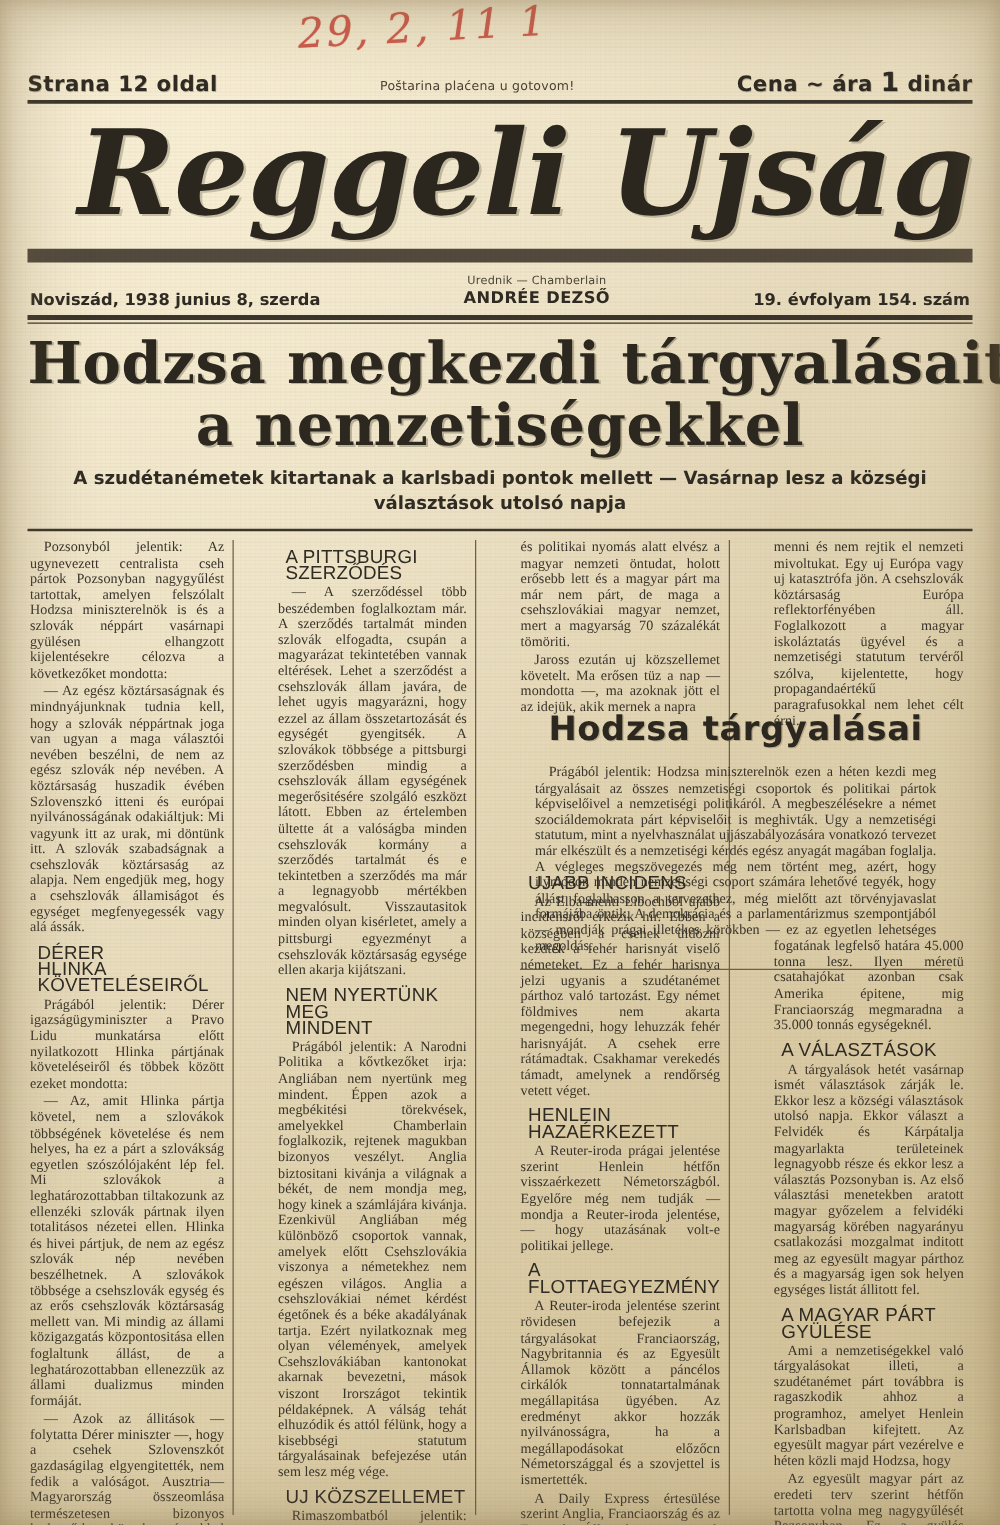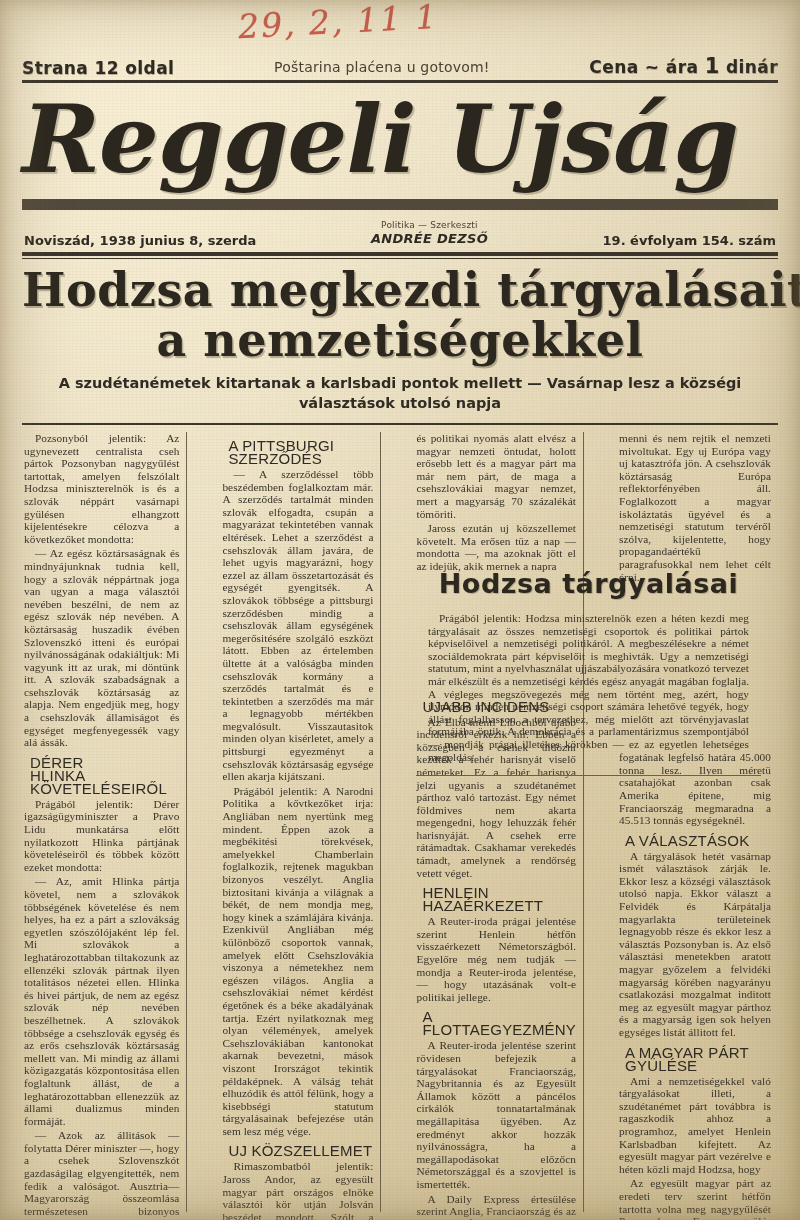--- a/index.html
+++ b/index.html
@@ -69,31 +69,31 @@
     font-family: "DejaVu Sans", sans-serif;
     font-weight: bold;
     font-size: 17px;
     letter-spacing: .4px;
     color: #2f2b24;
     text-shadow: .5px .5px 0 rgba(70,60,35,.35);
   }
   .tb-right .price-num { font-size: 21px; }
   .topbar .tb-center {
     font-family: "DejaVu Sans", sans-serif;
-    font-size: 14px;
+    font-size: 10px;
     letter-spacing: .2px;
     color: #4a4336;
     padding-bottom: 3px;
     margin-top: 32px;
   }
   .rule-under-top { height:3px; background:#3b352b; margin-top:2px; }
 
   
   .masthead {
-    text-align: left;
+    text-align: right;
     margin-top: -4px;
     height: 118px;
     position: relative;
   }
   .masthead .title {
     font-family: "DejaVu Serif", serif;
     font-weight: bold;
     font-style: italic;
     font-size: 94px;
     line-height: 120px;
@@ -122,21 +122,21 @@
     padding: 4px 2px 4px 2px;
   }
   .imprint .center { text-align: center; line-height: 1.25; }
   .imprint .center .small {
     font-weight: normal;
     font-size: 9px;
     letter-spacing: .2px;
     display: block;
     color: #4b4436;
   }
-  .imprint .center .editor { font-size: 13px; letter-spacing: .3px; font-style: italic; }
+  .imprint .center .editor { font-size: 13px; letter-spacing: .3px; }
   .rule-double { height: 4px; background: #3b352b; margin-bottom: 2px; }
   .rule-thin   { height: 1.5px; background: #3b352b; }
 
   
   .headline {
     text-align: center;
     margin-top: 6px;
   }
   .headline .hl-line {
     font-family: "DejaVu Serif", serif;
@@ -243,21 +243,21 @@
   <div class="rule-under-top"></div>
 
   <div class="masthead">
     <div class="title">Reggeli Ujság</div>
   </div>
   <div class="rule-block"></div>
 
   <div class="imprint">
     <div>Noviszád, 1938 junius 8, szerda</div>
     <div class="center">
-      <span class="small">Politika — Szerkeszti</span>
+      <span class="small">Urednik — Chamberlain</span>
       <span class="editor">ANDRÉE DEZSŐ</span>
     </div>
     <div>19. évfolyam 154. szám</div>
   </div>
   <div class="rule-double"></div>
   <div class="rule-thin"></div>
 
   <div class="headline">
     <div class="hl-line">Hodzsa megkezdi tárgyalásait</div>
     <div class="hl-line">a nemzetiségekkel</div>
@@ -275,20 +275,24 @@
         <span>HLINKA KÖVETELÉSEIRŐL</span>
       </h3>
       <p class="body">Prágából jelentik: Dérer igazságügyminiszter a Pravo Lidu munkatársa előtt nyilatkozott Hlinka pártjának követeléseiről és többek között ezeket mondotta:</p>
       <p class="body">— Az, amit Hlinka pártja követel, nem a szlovákok többségének követelése és nem helyes, ha ez a párt a szlovákság egyetlen szószólójaként lép fel. Mi szlovákok a leghatározottabban tiltakozunk az ellenzéki szlovák pártnak ilyen totalitásos nézetei ellen. Hlinka és hivei pártjuk, de nem az egész szlovák nép nevében beszélhetnek. A szlovákok többsége a csehszlovák egység és az erős csehszlovák köztársaság mellett van. Mi mindig az állami közigazgatás központositása ellen foglaltunk állást, de a leghatározottabban ellenezzük az állami dualizmus minden formáját.</p>
       <p class="body">— Azok az állitások — folytatta Dérer miniszter —, hogy a csehek Szlovenszkót gazdaságilag elgyengitették, nem fedik a valóságot. Ausztria—Magyarország összeomlása természetesen bizonyos kedvezőtlen következményekkel járt Szlovákia gazdasági helyzetére és a gazdasági válság is érintette ezt a területet, másfelől azonban Szlovákia javára gazdasági téren sokat tettünk.</p>
     </div>
 
     <div class="col">
       <h3 class="subsec">A PITTSBURGI SZERZŐDÉS</h3>
       <p class="body">— A szerződéssel több beszédemben foglalkoztam már. A szerződés tartalmát minden szlovák elfogadta, csupán a magyarázat tekintetében vannak eltérések. Lehet a szerződést a csehszlovák állam javára, de lehet ugyis magyarázni, hogy ezzel az állam összetartozását és egységét gyengitsék. A szlovákok többsége a pittsburgi szerződésben mindig a csehszlovák állam egységének megerősitésére szolgáló eszközt látott. Ebben az értelemben ültette át a valóságba minden csehszlovák kormány a szerződés tartalmát és e tekintetben a szerződés ma már a legnagyobb mértékben megvalósult. Visszautasitok minden olyan kisérletet, amely a pittsburgi egyezményt a csehszlovák köztársaság egysége ellen akarja kijátszani.</p>
+      <h3 class="subsec">
+        <span>NEM NYERTÜNK MEG</span><br>
+        <span>MINDENT</span>
+      </h3>
       <p class="body">Prágából jelentik: A Narodni Politika a kővtkezőket irja: Angliában nem nyertünk meg mindent. Éppen azok a megbékitési törekvések, amelyekkel Chamberlain foglalkozik, rejtenek magukban bizonyos veszélyt. Anglia biztositani kivánja a világnak a békét, de nem mondja meg, hogy kinek a számlájára kivánja. Ezenkivül Angliában még különböző csoportok vannak, amelyek előtt Csehszlovákia viszonya a németekhez nem egészen világos. Anglia a csehszlovákiai német kérdést égetőnek és a béke akadályának tartja. Ezért nyilatkoznak meg olyan vélemények, amelyek Csehszlovákiában kantonokat akarnak bevezetni, mások viszont Irországot tekintik példaképnek. A válság tehát elhuzódik és attól félünk, hogy a kisebbségi statutum tárgyalásainak befejezése után sem lesz még vége.</p>
       <h3 class="subsec">UJ KÖZSZELLEMET</h3>
       <p class="body">Rimaszombatból jelentik: Jaross Andor, az egyesült magyar párt országos elnöke választói kör utján Jolsván beszédet mondott. Szólt a szlovák-magyar együttműködésről és a végvárakon élő magyarság nagy hivatásáról. Azt hitték, hogy a gazdasági, erkölcsi</p>
     </div>
 
     <div class="col">
       <p class="body noindent">és politikai nyomás alatt elvész a magyar nemzeti öntudat, holott erősebb lett és a magyar párt ma már nem párt, de maga a csehszlovákiai magyar nemzet, mert a magyarság 70 százalékát tömöriti.</p>
       <p class="body">Jaross ezután uj közszellemet követelt. Ma erősen tüz a nap — mondotta —, ma azoknak jött el az idejük, akik mernek a napra</p>
       <div style="height:118px"></div>
       <h3 class="subsec">UJABB INCIDENS</h3>
@@ -296,21 +300,21 @@
       <h3 class="subsec">HENLEIN HAZAÉRKEZETT</h3>
       <p class="body">A Reuter-iroda prágai jelentése szerint Henlein hétfőn visszaérkezett Németországból. Egyelőre még nem tudják — mondja a Reuter-iroda jelentése, — hogy utazásának volt-e politikai jellege.</p>
       <h3 class="subsec">A FLOTTAEGYEZMÉNY</h3>
       <p class="body">A Reuter-iroda jelentése szerint rövidesen befejezik a tárgyalásokat Franciaország, Nagybritannia és az Egyesült Államok között a páncélos cirkálók tonnatartalmának megállapitása ügyében. Az eredményt akkor hozzák nyilvánosságra, ha a megállapodásokat előzőcn Németországgal és a szovjettel is ismertették.</p>
       <p class="body">A Daily Express értesülése szerint Anglia, Franciaország és az Egyesült Államok megegyeztek abban, hogy az uj csatahajók tér-</p>
     </div>
 
     <div class="col">
       <p class="body noindent">menni és nem rejtik el nemzeti mivoltukat. Egy uj Európa vagy uj katasztrófa jön. A csehszlovák köztársaság Európa reflektorfényében áll. Foglalkozott a magyar iskoláztatás ügyével és a nemzetiségi statutum tervéről szólva, kijelentette, hogy propagandaértékű paragrafusokkal nem lehet célt érni.</p>
       <div style="height:166px"></div>
-      <p class="body noindent">fogatának legfelső határa 45.000 tonna lesz. Ilyen méretü csatahajókat azonban csak Amerika épitene, mig Franciaország megmaradna a 45.513 tonnás egységeknél.</p>
+      <p class="body noindent">fogatának legfelső határa 45.000 tonna lesz. Ilyen méretü csatahajókat azonban csak Amerika épitene, mig Franciaország megmaradna a 35.000 tonnás egységeknél.</p>
       <h3 class="subsec">A VÁLASZTÁSOK</h3>
       <p class="body">A tárgyalások hetét vasárnap ismét választások zárják le. Ekkor lesz a községi választások utolsó napja. Ekkor választ a Felvidék és Kárpátalja magyarlakta területeinek legnagyobb része és ekkor lesz a választás Pozsonyban is. Az első választási menetekben aratott magyar győzelem a felvidéki magyarság körében nagyarányu csatlakozási mozgalmat inditott meg az egyesült magyar párthoz és a magyarság igen sok helyen egységes listát állitott fel.</p>
       <h3 class="subsec">A MAGYAR PÁRT GYÜLÉSE</h3>
       <p class="body">Ami a nemzetiségekkel való tárgyalásokat illeti, a szudétanémet párt továbbra is ragaszkodik ahhoz a programhoz, amelyet Henlein Karlsbadban kifejtett. Az egyesült magyar párt vezérelve e héten közli majd Hodzsa, hogy</p>
       <p class="body">Az egyesült magyar párt az eredeti terv szerint hétfőn tartotta volna meg nagygyűlését Pozsonyban. Ez a gyülés közbejött akadályok miatt elmaradt, illetve csütörtök este tartják meg a pozsonyi Alfa-mozgóban.</p>
     </div>
   </div>
 
   <div style="position:absolute; left:409px; right:32px; top:566px;">
     <div class="spanhead">Hodzsa tárgyalásai</div>

